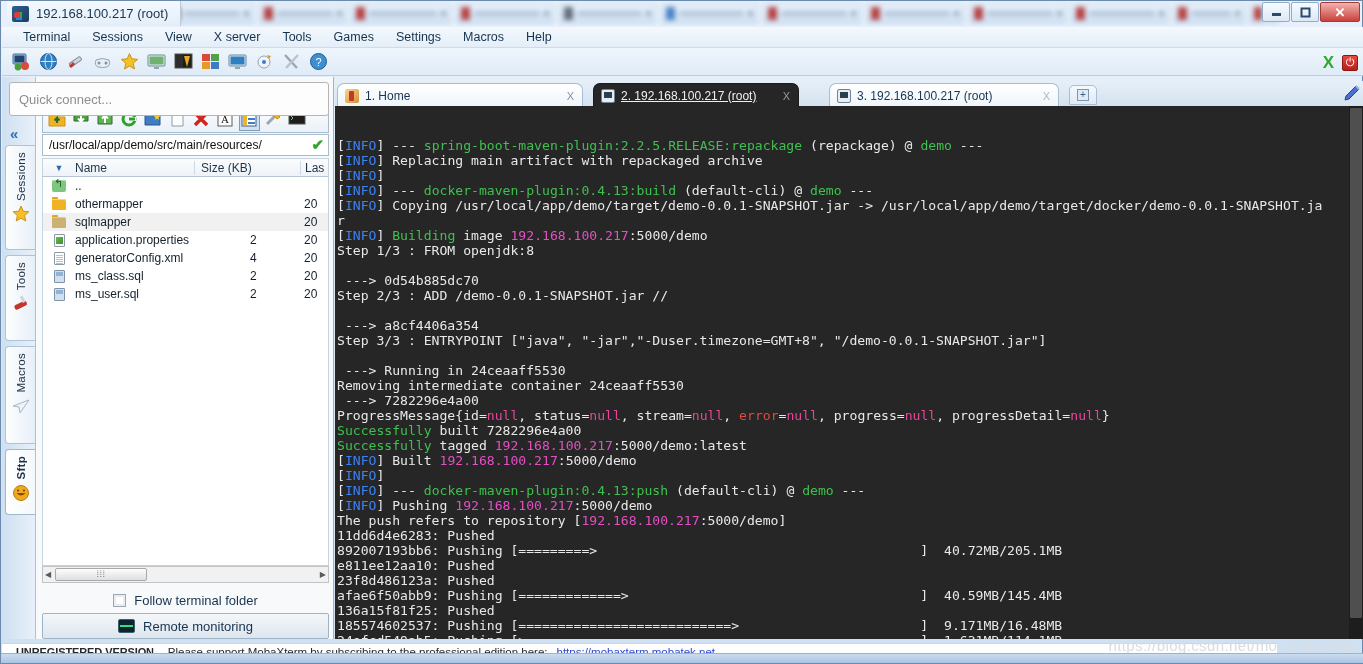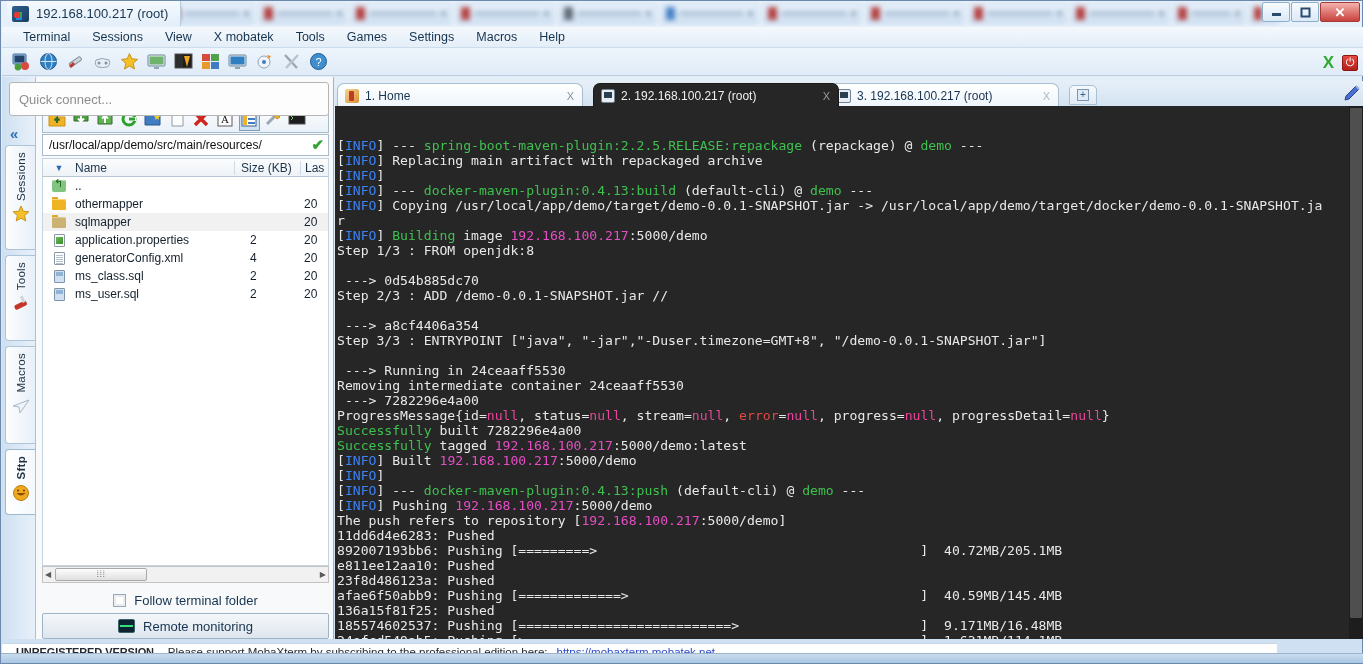--- a/index.html
+++ b/index.html
@@ -154,21 +154,21 @@
   #file-table{ margin:2px 4px 0 6px; flex:1; display:flex; flex-direction:column; min-height:0;}
   #file-head{
     height:19px; display:flex; align-items:center;
     background:linear-gradient(to bottom,#fbfcfd,#eef3f8);
     border:1px solid #c6d4e0; border-bottom:1px solid #b6c6d4;
     font-size:12px; color:#1c3348;
   }
   #file-head .sortcell{ width:32px; text-align:center; color:#2a6dae; font-size:9px;}
   #file-head .hname{ flex:1; }
   #file-head .hsize{ width:66px; border-left:1px solid #cfdae5; padding-left:6px;}
-  #file-head .hlast{ width:28px; border-left:1px solid #cfdae5; padding-left:4px; overflow:hidden;}
+  #file-head .hlast{ width:28px; border-left:1px solid #cfdae5; padding-left:4px; overflow:hidden;margin-left:40px;}
   #file-rows{ background:#fff; border:1px solid #c6d4e0; border-top:none; flex:1; overflow:hidden;}
   .frow{
     height:18px; display:flex; align-items:center; font-size:12px; color:#14202b;
   }
   .frow.alt{ background:#f1f1f1; }
   .frow .ficon{ width:32px; display:flex; justify-content:center; }
   .frow .fname{ flex:1; }
   .frow .fsize{ width:66px; text-align:left; padding-left:16px;}
   .frow .flast{ width:28px; padding-left:4px; overflow:hidden;}
 
@@ -442,21 +442,21 @@
       <div class="wb close">
         <span>✕</span>
       </div>
     </div>
   </div>
 
   <div id="menu-bar">
     <div class="mi">Terminal</div>
     <div class="mi">Sessions</div>
     <div class="mi">View</div>
-    <div class="mi">X mobatek</div>
+    <div class="mi">X server</div>
     <div class="mi">Tools</div>
     <div class="mi">Games</div>
     <div class="mi">Settings</div>
     <div class="mi">Macros</div>
     <div class="mi">Help</div>
   </div>
 
   <div id="toolbar">
     <div class="tbicon">
       <svg width="19" height="19" viewBox="0 0 19 19">
@@ -752,21 +752,21 @@
       <span>Remote monitoring</span>
     </div>
   </div>
 
   <div id="tabbar">
     <div class="ttab inactive" style="left:2px; width:246px;">
       <span class="tabicon home"></span>
       <span>1. Home</span>
       <span class="x" style="position:absolute;right:8px;">X</span>
     </div>
-    <div class="ttab active" style="left:258px; width:246px;">
+    <div class="ttab active" style="left:258px; width:206px;text-decoration:underline;">
       <span class="tabicon term"></span>
       <span>2. 192.168.100.217 (root)</span>
       <span class="x" style="position:absolute;right:8px;">X</span>
     </div>
     <div class="ttab inactive" style="left:494px; width:230px;">
       <span class="tabicon term"></span>
       <span>3. 192.168.100.217 (root)</span>
       <span class="x" style="position:absolute;right:8px;opacity:.35;">X</span>
     </div>
     <div id="newtab" style="left:734px;">
@@ -788,17 +788,20 @@
       <div class="sthumb"></div>
     </div>
   </div>
 
   <div id="status-bar">
     <span class="unreg">UNREGISTERED VERSION</span>
     <span class="dash">-</span>
     <span>Please support MobaXterm by subscribing to the professional edition here:</span>
     <span class="link">https://mobaxterm.mobatek.net</span>
   </div>
+  <div id="watermark">
+    <span>https://blog.csdn.net/m0_37607945</span>
+  </div>
   <div id="bottom-edge"></div>
 <div id="quick-connect-wrap">
       <div id="quick-connect">Quick connect...</div>
     </div>
   </div>
 
 </body></html>

